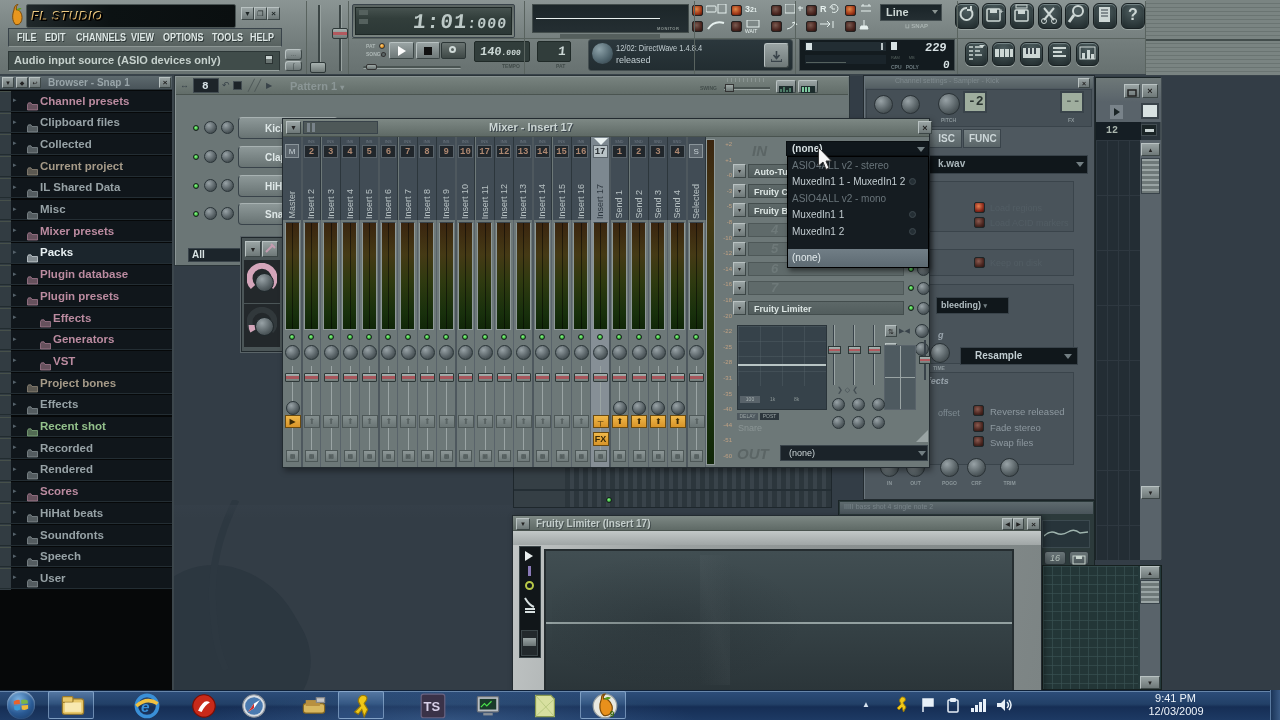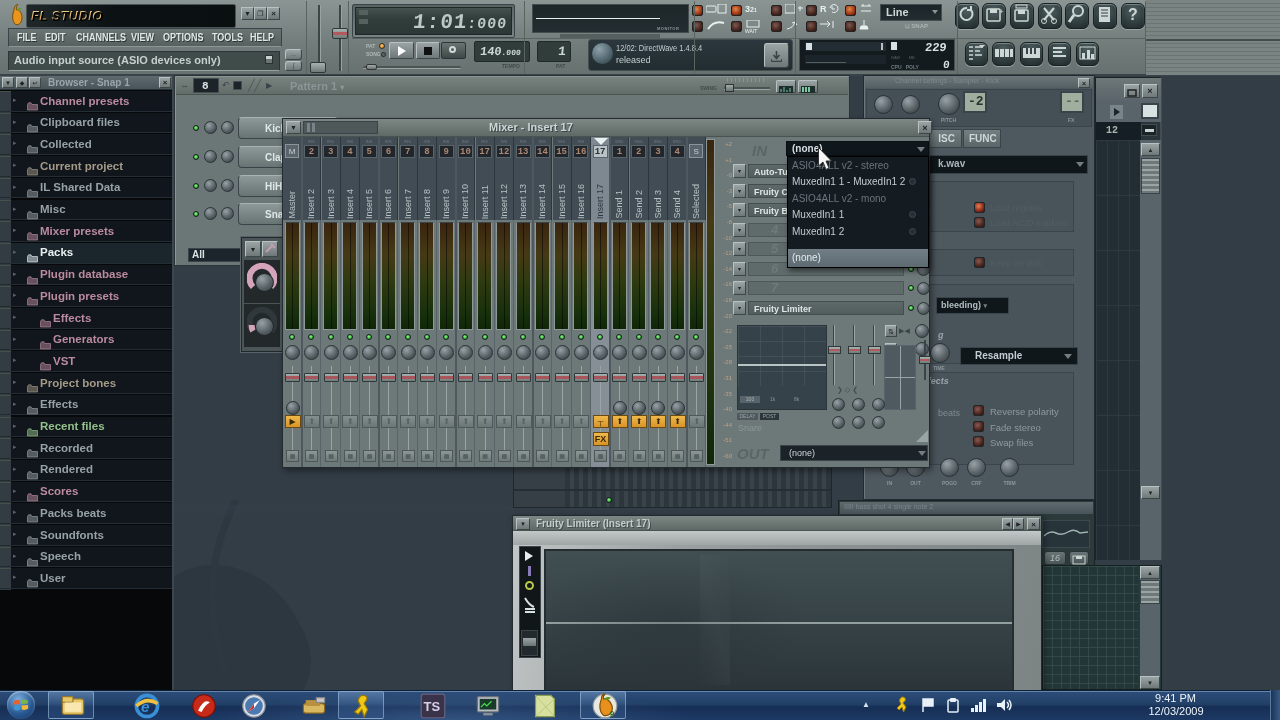--- a/index.html
+++ b/index.html
@@ -339,21 +339,21 @@
 <div class="abs" style="left:27px;top:400.8px;width:11px;height:9px;"><svg width="11" height="9">
       <path d="M0.5 2.5 L0.5 8 L10.5 8 L10.5 2.5 L5 2.5 L4 0.8 L1.5 0.8 Z" fill="#97a2a6" fill-opacity="0.5" stroke="#97a2a6" stroke-opacity="0.8" stroke-width="0.8"></path>
     </svg></div>
 <div class="abs" style="left:40px;top:398.3px;font-size:11.5px;font-weight:bold;color:#97a2a6;">Effects</div>
 <div class="abs" style="left:11px;top:416.5px;width:161px;height:20.7px;background:#10161b;border-bottom:1px solid #232d33;"></div>
 <div class="abs" style="left:0px;top:416.5px;width:11px;height:20.7px;border-bottom:1px solid #222c30;border-top:1px solid #46504a;"></div>
 <div class="abs" style="left:13px;top:421.5px;font-size:7px;color:#55616a;">▸</div>
 <div class="abs" style="left:27px;top:422.5px;width:11px;height:9px;"><svg width="11" height="9">
       <path d="M0.5 2.5 L0.5 8 L10.5 8 L10.5 2.5 L5 2.5 L4 0.8 L1.5 0.8 Z" fill="#93c08b" fill-opacity="0.5" stroke="#93c08b" stroke-opacity="0.8" stroke-width="0.8"></path>
     </svg></div>
-<div class="abs" style="left:40px;top:420.0px;font-size:11.5px;font-weight:bold;color:#93c08b;">Recent files</div>
+<div class="abs" style="left:40px;top:420.0px;font-size:11.5px;font-weight:bold;color:#93c08b;">Recent shot</div>
 <div class="abs" style="left:11px;top:438.2px;width:161px;height:20.7px;background:#10161b;border-bottom:1px solid #232d33;"></div>
 <div class="abs" style="left:0px;top:438.2px;width:11px;height:20.7px;border-bottom:1px solid #222c30;border-top:1px solid #46504a;"></div>
 <div class="abs" style="left:13px;top:443.2px;font-size:7px;color:#55616a;">▸</div>
 <div class="abs" style="left:27px;top:444.2px;width:11px;height:9px;"><svg width="11" height="9">
       <path d="M0.5 2.5 L0.5 8 L10.5 8 L10.5 2.5 L5 2.5 L4 0.8 L1.5 0.8 Z" fill="#97a2a6" fill-opacity="0.5" stroke="#97a2a6" stroke-opacity="0.8" stroke-width="0.8"></path>
     </svg></div>
 <div class="abs" style="left:40px;top:441.7px;font-size:11.5px;font-weight:bold;color:#97a2a6;">Recorded</div>
 <div class="abs" style="left:11px;top:459.9px;width:161px;height:20.7px;background:#10161b;border-bottom:1px solid #232d33;"></div>
 <div class="abs" style="left:0px;top:459.9px;width:11px;height:20.7px;border-bottom:1px solid #222c30;border-top:1px solid #46504a;"></div>
 <div class="abs" style="left:13px;top:464.9px;font-size:7px;color:#55616a;">▸</div>
@@ -367,21 +367,21 @@
 <div class="abs" style="left:27px;top:487.6px;width:11px;height:9px;"><svg width="11" height="9">
       <path d="M0.5 2.5 L0.5 8 L10.5 8 L10.5 2.5 L5 2.5 L4 0.8 L1.5 0.8 Z" fill="#bb8ba0" fill-opacity="0.5" stroke="#bb8ba0" stroke-opacity="0.8" stroke-width="0.8"></path>
     </svg></div>
 <div class="abs" style="left:40px;top:485.1px;font-size:11.5px;font-weight:bold;color:#bb8ba0;">Scores</div>
 <div class="abs" style="left:11px;top:503.3px;width:161px;height:20.7px;background:#10161b;border-bottom:1px solid #232d33;"></div>
 <div class="abs" style="left:0px;top:503.3px;width:11px;height:20.7px;border-bottom:1px solid #222c30;border-top:1px solid #46504a;"></div>
 <div class="abs" style="left:13px;top:508.3px;font-size:7px;color:#55616a;">▸</div>
 <div class="abs" style="left:27px;top:509.3px;width:11px;height:9px;"><svg width="11" height="9">
       <path d="M0.5 2.5 L0.5 8 L10.5 8 L10.5 2.5 L5 2.5 L4 0.8 L1.5 0.8 Z" fill="#97a2a6" fill-opacity="0.5" stroke="#97a2a6" stroke-opacity="0.8" stroke-width="0.8"></path>
     </svg></div>
-<div class="abs" style="left:40px;top:506.8px;font-size:11.5px;font-weight:bold;color:#97a2a6;">Packs beats</div>
+<div class="abs" style="left:40px;top:506.8px;font-size:11.5px;font-weight:bold;color:#97a2a6;">HiHat beats</div>
 <div class="abs" style="left:11px;top:525.0px;width:161px;height:20.7px;background:#10161b;border-bottom:1px solid #232d33;"></div>
 <div class="abs" style="left:0px;top:525.0px;width:11px;height:20.7px;border-bottom:1px solid #222c30;border-top:1px solid #46504a;"></div>
 <div class="abs" style="left:13px;top:530.0px;font-size:7px;color:#55616a;">▸</div>
 <div class="abs" style="left:27px;top:531.0px;width:11px;height:9px;"><svg width="11" height="9">
       <path d="M0.5 2.5 L0.5 8 L10.5 8 L10.5 2.5 L5 2.5 L4 0.8 L1.5 0.8 Z" fill="#97a2a6" fill-opacity="0.5" stroke="#97a2a6" stroke-opacity="0.8" stroke-width="0.8"></path>
     </svg></div>
 <div class="abs" style="left:40px;top:528.5px;font-size:11.5px;font-weight:bold;color:#97a2a6;">Soundfonts</div>
 <div class="abs" style="left:11px;top:546.7px;width:161px;height:20.7px;background:#10161b;border-bottom:1px solid #232d33;"></div>
 <div class="abs" style="left:0px;top:546.7px;width:11px;height:20.7px;border-bottom:1px solid #222c30;border-top:1px solid #46504a;"></div>
 <div class="abs" style="left:13px;top:551.7px;font-size:7px;color:#55616a;">▸</div>
@@ -492,24 +492,24 @@
 <div class="abs" style="left:974px;top:257px;width:11px;height:11px;border-radius:2px;background:radial-gradient(circle at 40% 35%,#8a5a50,#4a2620 60%,#2a1410);border:1px solid #1e2628;"></div>
 <div class="abs" style="left:990px;top:258px;font-size:9px;color:#525d64;">Keep on disk</div>
 
 <div class="abs" style="left:936px;top:297px;width:73px;height:17px;background:#10171b;border:1px solid #39434a;font-size:9px;font-weight:bold;color:#b2bec2;padding:2px 0 0 4px;">bleeding) <span style="color:#727e82;font-size:7px;">▾</span></div>
 <div class="abs" style="left:938px;top:330px;font-size:9px;font-weight:bold;color:#9aa5ad;font-style:italic;">g</div>
 <div class="abs knob" style="left:930px;top:343px;width:20px;height:20px;border:1px solid #2a3236;"></div>
 <div class="abs" style="left:933px;top:365px;font-size:5px;font-weight:bold;color:#8c979b;">TIME</div>
 <div class="abs" style="left:960px;top:347px;width:118px;height:18px;background:#10171b;border:1px solid #39434a;font-size:10px;font-weight:bold;color:#c2ced2;padding:2px 0 0 14px;">Resample</div>
 <div class="abs" style="left:1064px;top:354px;width:0;height:0;border-left:4px solid transparent;border-right:4px solid transparent;border-top:5px solid #727e82;"></div>
 <div class="abs" style="left:920px;top:376px;font-size:9px;font-weight:bold;color:#9aa5ad;font-style:italic;">effects</div>
-<div class="abs" style="left:938px;top:408px;font-size:9px;color:#7e8a91;">beats</div>
+<div class="abs" style="left:938px;top:408px;font-size:9px;color:#7e8a91;">offset</div>
 
 <div class="abs" style="left:973px;top:405px;width:11px;height:11px;border-radius:2px;background:radial-gradient(circle at 40% 35%,#8a5a50,#4a2620 60%,#2a1410);border:1px solid #1e2628;"></div>
-<div class="abs" style="left:990px;top:406px;font-size:9.5px;color:#8e99a0;">Reverse polarity</div>
+<div class="abs" style="left:990px;top:406px;font-size:9.5px;color:#8e99a0;">Reverse released</div>
 <div class="abs" style="left:973px;top:421px;width:11px;height:11px;border-radius:2px;background:radial-gradient(circle at 40% 35%,#8a5a50,#4a2620 60%,#2a1410);border:1px solid #1e2628;"></div>
 <div class="abs" style="left:990px;top:422px;font-size:9.5px;color:#8e99a0;">Fade stereo</div>
 <div class="abs" style="left:973px;top:436px;width:11px;height:11px;border-radius:2px;background:radial-gradient(circle at 40% 35%,#8a5a50,#4a2620 60%,#2a1410);border:1px solid #1e2628;"></div>
 <div class="abs" style="left:990px;top:437px;font-size:9.5px;color:#8e99a0;">Swap files</div>
 <div class="abs knob" style="left:880px;top:458px;width:19px;height:19px;border:1px solid #2a3236;"></div>
 <div class="abs" style="left:880px;top:480px;width:19px;text-align:center;font-size:5px;font-weight:bold;color:#8c979b;">IN</div>
 <div class="abs knob" style="left:906px;top:458px;width:19px;height:19px;border:1px solid #2a3236;"></div>
 <div class="abs" style="left:906px;top:480px;width:19px;text-align:center;font-size:5px;font-weight:bold;color:#8c979b;">OUT</div>
 <div class="abs knob" style="left:940px;top:458px;width:19px;height:19px;border:1px solid #2a3236;"></div>
 <div class="abs" style="left:940px;top:480px;width:19px;text-align:center;font-size:5px;font-weight:bold;color:#8c979b;">POGO</div>

